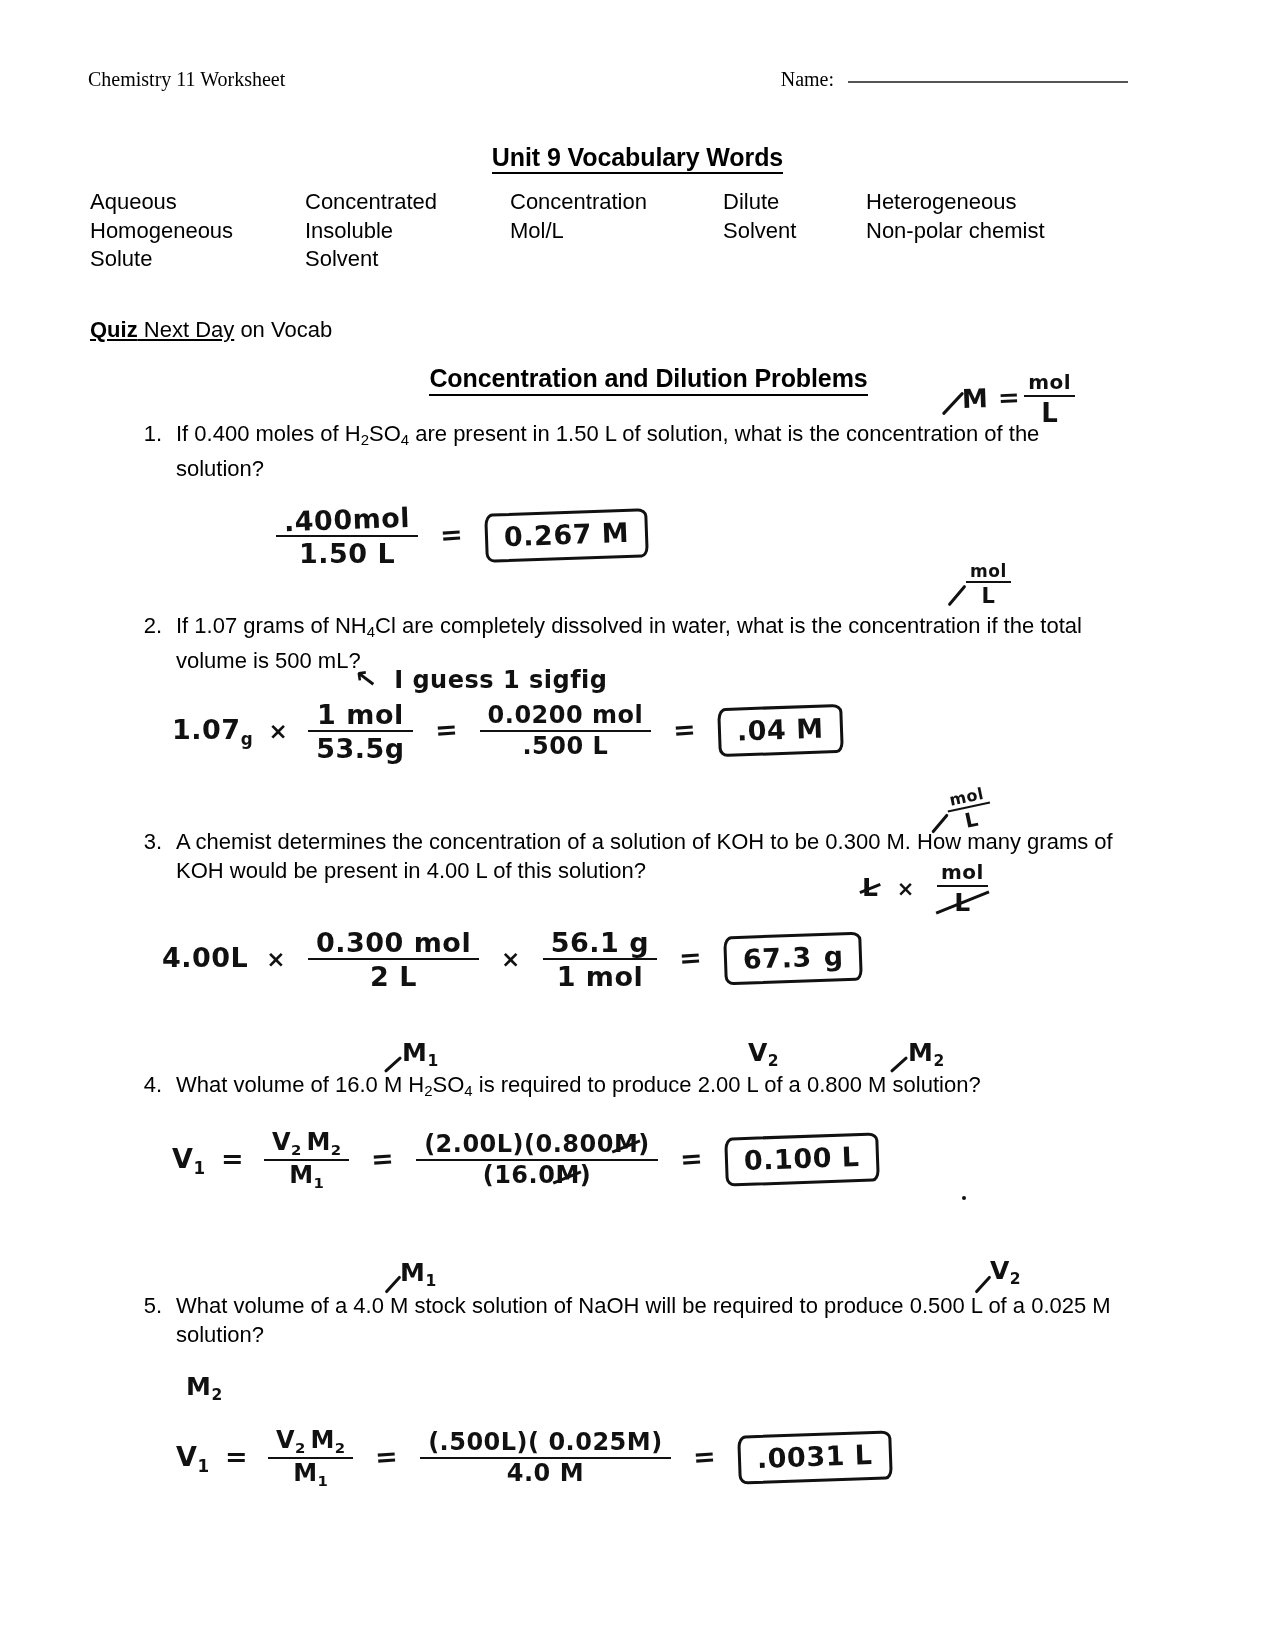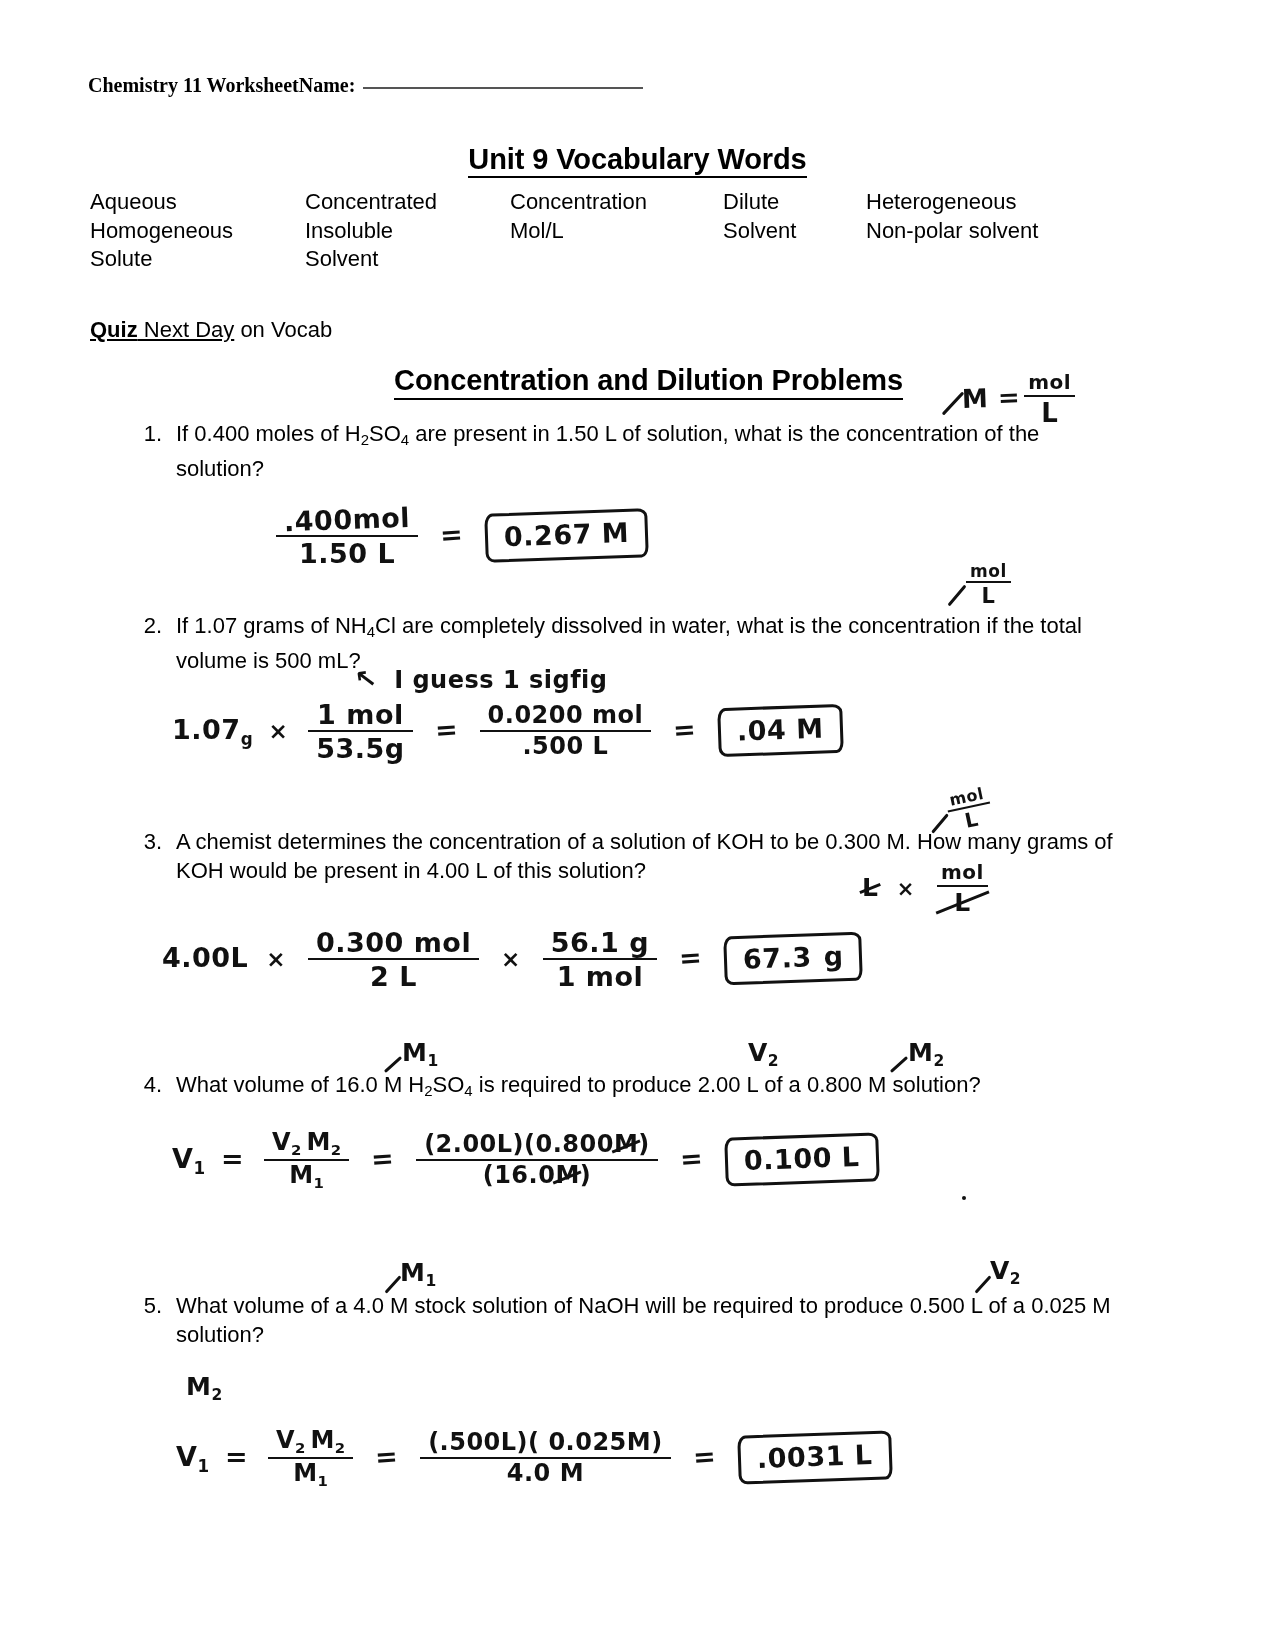--- a/index.html
+++ b/index.html
@@ -23,47 +23,46 @@
   }
 
   
   .serif {
     font-family: "Liberation Serif", serif;
     font-size: 20px;
   }
   .hdr-row {
     position: absolute;
     left: 88px;
-    top: 74px;
+    top: 68px;
     width: 1040px;
     display: flex;
-    justify-content: flex-start;
+    justify-content: space-between;
     align-items: baseline;
-    font-weight: bold;
   }
   .name-wrap {
     display: flex;
     align-items: baseline;
-    gap: 8px;
+    gap: 14px;
   }
   .name-rule {
     display: inline-block;
     width: 280px;
     border-bottom: 2px solid #555555;
     height: 1px;
     position: relative;
     top: -3px;
   }
 
   .title-center {
     position: absolute;
     width: 1275px;
     text-align: center;
     font-weight: bold;
-    font-size: 29px;
+    font-size: 25px;
     letter-spacing: -0.1px;
   }
   .title-center span {
     border-bottom: 2.5px solid #000;
     padding-bottom: 1px;
   }
   #vocab-title { top: 143px; }
   #section-title { top: 364px; }
   #section-title span { padding-bottom: 2px; margin-left: 22px; }
 
@@ -229,21 +228,21 @@
       <div class="vocab-cell vc1">Concentrated</div>
       <div class="vocab-cell vc2">Concentration</div>
       <div class="vocab-cell vc3">Dilute</div>
       <div class="vocab-cell vc4">Heterogeneous</div>
     </div>
     <div class="vocab-row">
       <div class="vocab-cell vc0">Homogeneous</div>
       <div class="vocab-cell vc1">Insoluble</div>
       <div class="vocab-cell vc2">Mol/L</div>
       <div class="vocab-cell vc3">Solvent</div>
-      <div class="vocab-cell vc4">Non-polar solvent</div>
+      <div class="vocab-cell vc4">Non-polar chemist</div>
     </div>
     <div class="vocab-row">
       <div class="vocab-cell vc0">Solute</div>
       <div class="vocab-cell vc1">Solvent</div>
     </div>
   </div>
 
   <div class="quiz-line">
     <b>Quiz</b><u> Next Day</u><span> on Vocab</span>
   </div>

